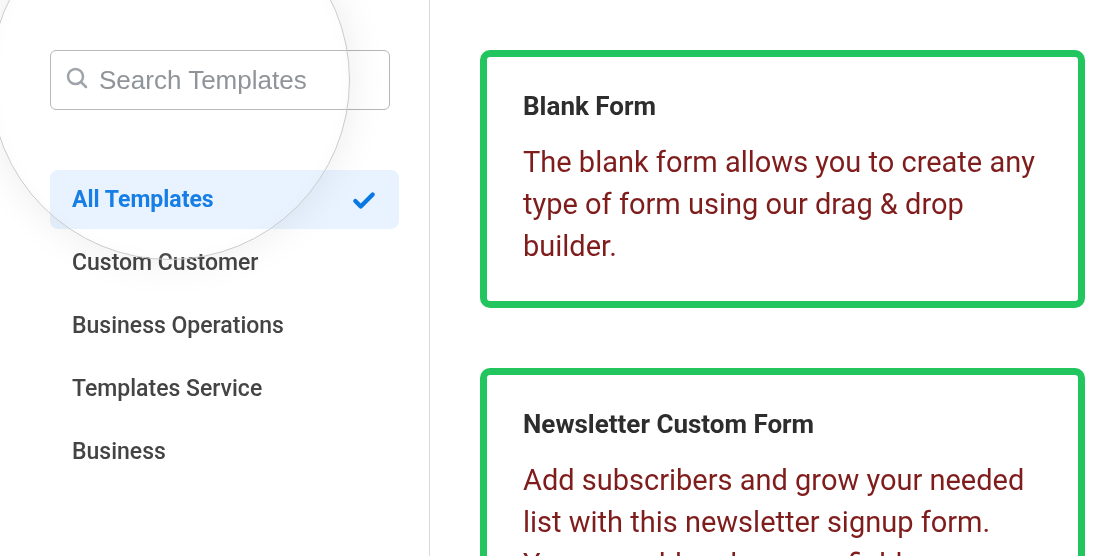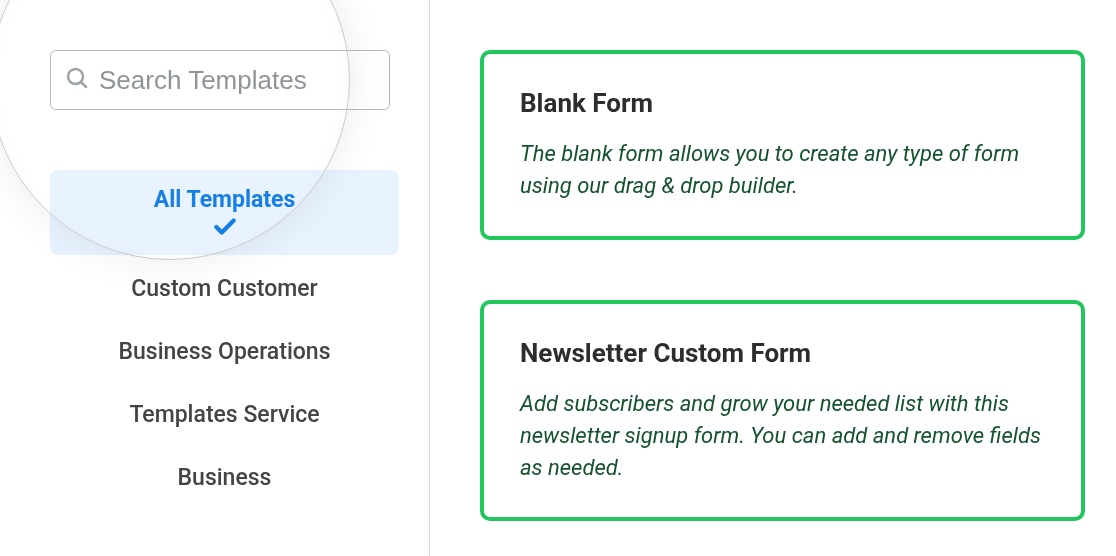--- a/index.html
+++ b/index.html
@@ -57,56 +57,54 @@
       display: flex;
       align-items: center;
       justify-content: space-between;
       padding: 16px 22px;
       border-radius: 8px;
       font-size: 23px;
       font-weight: 500;
       color: #444;
       cursor: pointer;
       margin-bottom: 4px;
-      flex-direction: column;
     }
     .cat-item.active {
       background: #e8f3ff;
       color: #0a78e3;
       font-weight: 700;
     }
     .cat-item.active .check {
       display: inline-flex;
     }
     .check {
       display: none;
       color: #0a78e3;
     }
     .main {
       flex: 1;
       padding: 50px 0 0 50px;
     }
     .card {
-      border: 4px solid #22c55e;
+      border: 7px solid #22c55e;
       border-radius: 10px;
       padding: 34px 36px;
       width: 605px;
       margin-bottom: 60px;
     }
     .card-title {
       font-size: 26px;
       font-weight: 700;
       color: #2d2d2d;
       margin-bottom: 20px;
     }
     .card-desc {
-      font-size: 22px;
+      font-size: 29px;
       line-height: 1.45;
-      color: #14532d;
-      font-style: italic;
+      color: #7f1d1d;
     }
     
     .zoom-lens {
       position: absolute;
       top: -100px;
       left: -10px;
       width: 360px;
       height: 360px;
       border-radius: 50%;
       border: 1px solid #c9c9c9;

